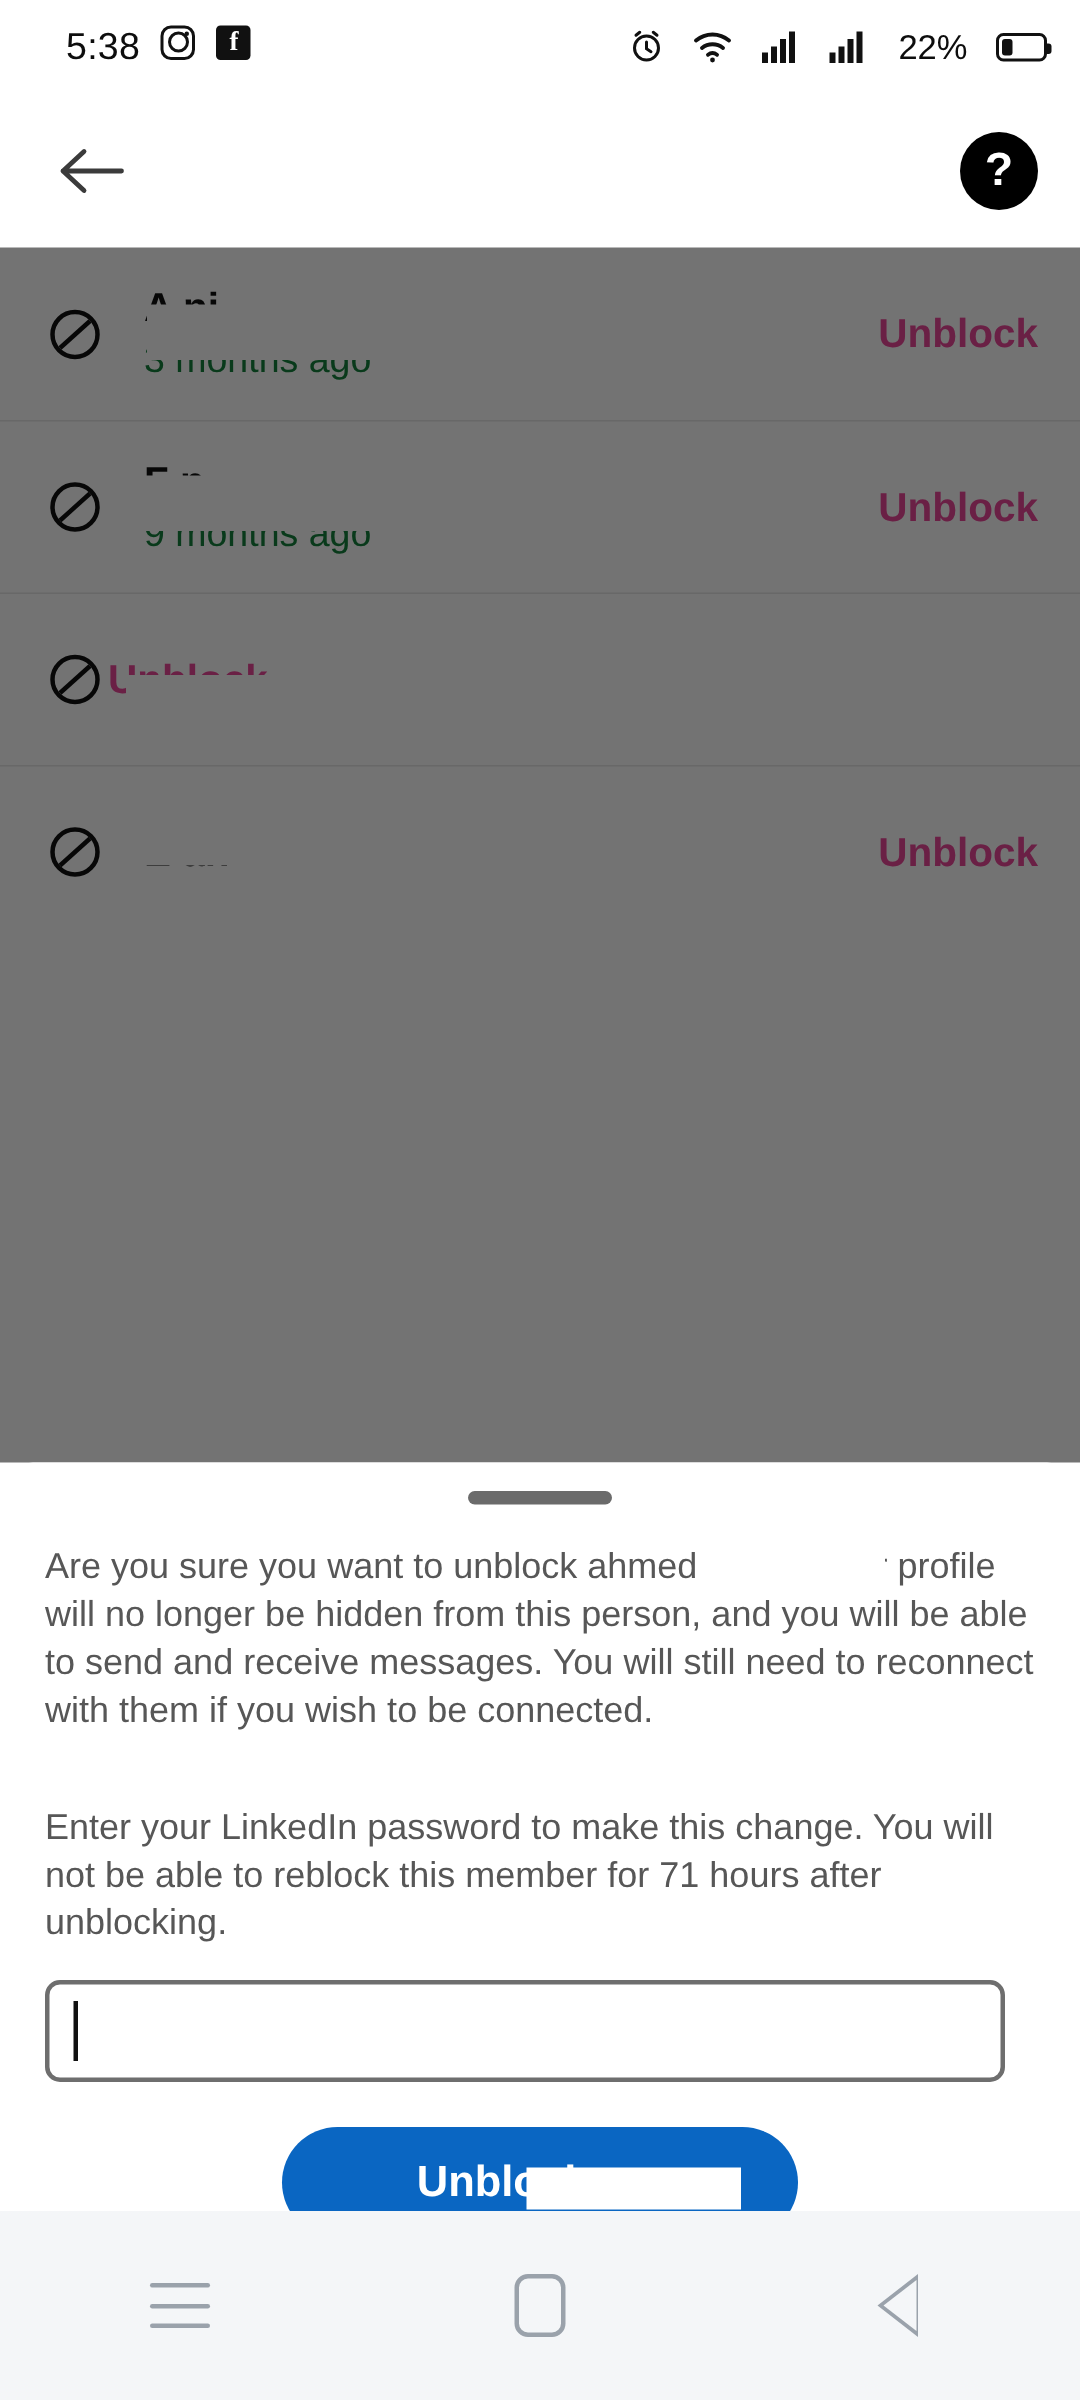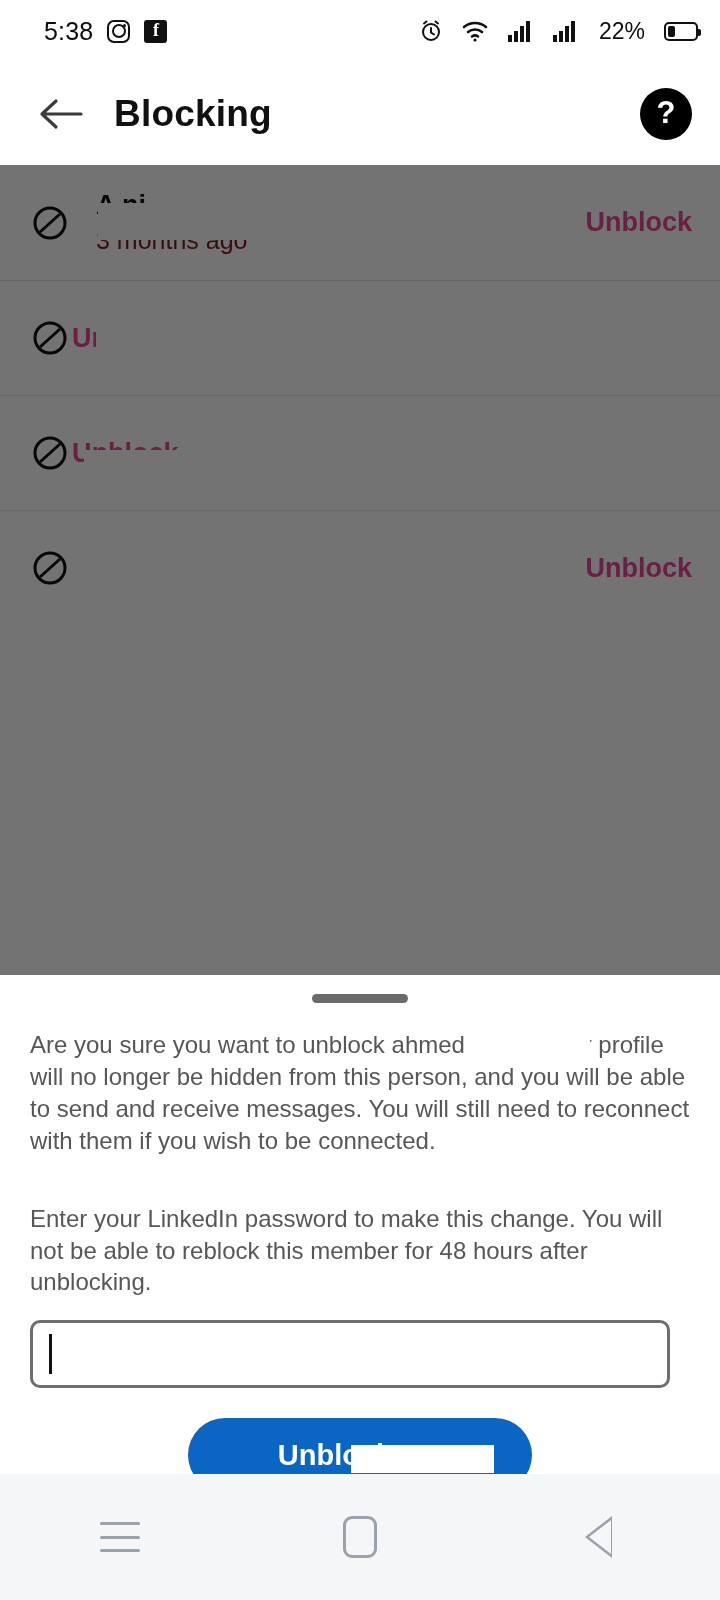--- a/index.html
+++ b/index.html
@@ -10,21 +10,21 @@
     overflow:hidden;
   }
   #phone { position:relative; width:720px; height:1600px; background:#fff; }
 
   
   .statusbar{
     position:absolute; top:0; left:0; width:720px; height:62px;
     display:flex; align-items:center; padding:0 22px 0 44px;
     background:#fff;
   }
-  .sb-left{ display:flex; align-items:center; gap:14px; }
+  .sb-left{ display:flex; align-items:flex-start; gap:14px; }
   .sb-time{ font-size:25px; color:#0d0d0d; letter-spacing:.2px; }
   .sb-right{ margin-left:auto; display:flex; align-items:center; gap:19px; }
   .sb-pct{ font-size:23px; color:#0d0d0d; margin-left:2px; }
 
   .ig-icon{ width:23px; height:23px; border:2.6px solid #111; border-radius:7px; position:relative; display:inline-block;}
   .ig-icon::before{ content:""; position:absolute; left:50%; top:50%; transform:translate(-50%,-50%);
       width:10px; height:10px; border:2.4px solid #111; border-radius:50%; }
   .ig-icon::after{ content:""; position:absolute; right:2.5px; top:2.5px; width:3px; height:3px; background:#111; border-radius:50%; }
 
   .fb-icon{ width:23px; height:23px; background:#111; border-radius:3px; position:relative; display:inline-block; }
@@ -46,21 +46,21 @@
     display:flex; align-items:center; justify-content:center; }
   .help-btn span{ color:#fff; font-size:31px; font-weight:bold; line-height:1; transform:translateY(-1px); }
 
   
   .list{ position:absolute; top:165px; left:0; width:720px; height:810px; background:#fff; }
   .row{ position:relative; height:115px; display:flex; align-items:center; padding:0 28px 0 28px; }
   .row + .row{ border-top:1px solid #e6e6e6; }
   .row-icon{ width:44px; height:44px; flex:0 0 44px; display:flex; align-items:center; justify-content:center; }
   .row-text{ margin-left:24px; flex:1 1 auto; min-width:0; }
   .row-name{ font-size:27px; font-weight:bold; color:#111; position:relative; white-space:nowrap; }
-  .row-time{ font-size:25px; color:#7f1d1d; margin-top:5px; }
+  .row-time{ font-size:25px; color:#15803d; margin-top:5px; }
   .row-action{ font-size:27px; font-weight:bold; color:#ec4899; white-space:nowrap; }
 
   
   .redact{ position:absolute; background:#fff; }
 
   
   .scrim{ position:absolute; top:165px; left:0; width:720px; height:810px; background:rgba(0,0,0,.55); }
 
   
   .sheet{
@@ -138,21 +138,20 @@
         </span>
     </div>
   </div>
 
   <div class="appbar">
     <div class="back-btn">
       <svg width="48" height="36" viewBox="0 0 48 36">
         <path d="M44 18H5M5 18l14-13M5 18l14 13" fill="none" stroke="#3b3b3b" stroke-width="3.2" stroke-linecap="round" stroke-linejoin="round"></path>
       </svg>
     </div>
-    <div class="title">Blocking</div>
     <div class="help-btn">
         <span>?</span>
       </div>
   </div>
 
   <div class="list">
 
     <div class="row">
       <div class="row-icon">
         <svg width="40" height="40" viewBox="0 0 40 40">
@@ -168,20 +167,24 @@
       <div class="row-action">Unblock</div>
     </div>
 
     <div class="row">
       <div class="row-icon">
         <svg width="40" height="40" viewBox="0 0 40 40">
           <circle cx="20" cy="20" r="15" fill="none" stroke="#111" stroke-width="3"></circle>
           <line x1="10" y1="29" x2="30" y2="11" stroke="#111" stroke-width="3"></line>
         </svg>
       </div>
+      <div class="row-text">
+        <div class="row-name">F                                  n</div>
+        <div class="row-time">9 months ago</div>
+      </div>
       <div class="row-action">Unblock</div>
     </div>
 
     <div class="row">
       <div class="row-icon">
         <svg width="40" height="40" viewBox="0 0 40 40">
           <circle cx="20" cy="20" r="15" fill="none" stroke="#111" stroke-width="3"></circle>
           <line x1="10" y1="29" x2="30" y2="11" stroke="#111" stroke-width="3"></line>
         </svg>
       </div>
@@ -205,21 +208,21 @@
     <div class="redact" style="left:96px;  top:152px; width:216px; height:37px;"></div>
     <div class="redact" style="left:84px;  top:285px; width:148px; height:37px;"></div>
     <div class="redact" style="left:94px;  top:375px; width:340px; height:37px;"></div>
   </div>
 
   <div class="scrim"></div>
 
   <div class="sheet">
     <div class="handle"></div>
     <div class="sheet-p">Are you sure you want to unblock ahmed khan? Your profile will no longer be hidden from this person, and you will be able to send and receive messages. You will still need to reconnect with them if you wish to be connected.<span class="redact" style="left: 435px; top: 4px; width: 125px; height: 30px;"></span></div>
-    <div class="sheet-p second">Enter your LinkedIn password to make this change. You will not be able to reblock this member for 48 hours after unblocking.</div>
+    <div class="sheet-p second">Enter your LinkedIn password to make this change. You will not be able to reblock this member for 71 hours after unblocking.</div>
     <div class="pwd-input">
       <span class="caret"></span>
       <span placeholder=""></span>
     </div>
     <div class="cta">
       <span class="cta-label">Unblock s                 n</span>
       <span class="redact" style="left:163px; top:27px; width:143px; height:28px;"></span>
     </div>
   </div>
 

